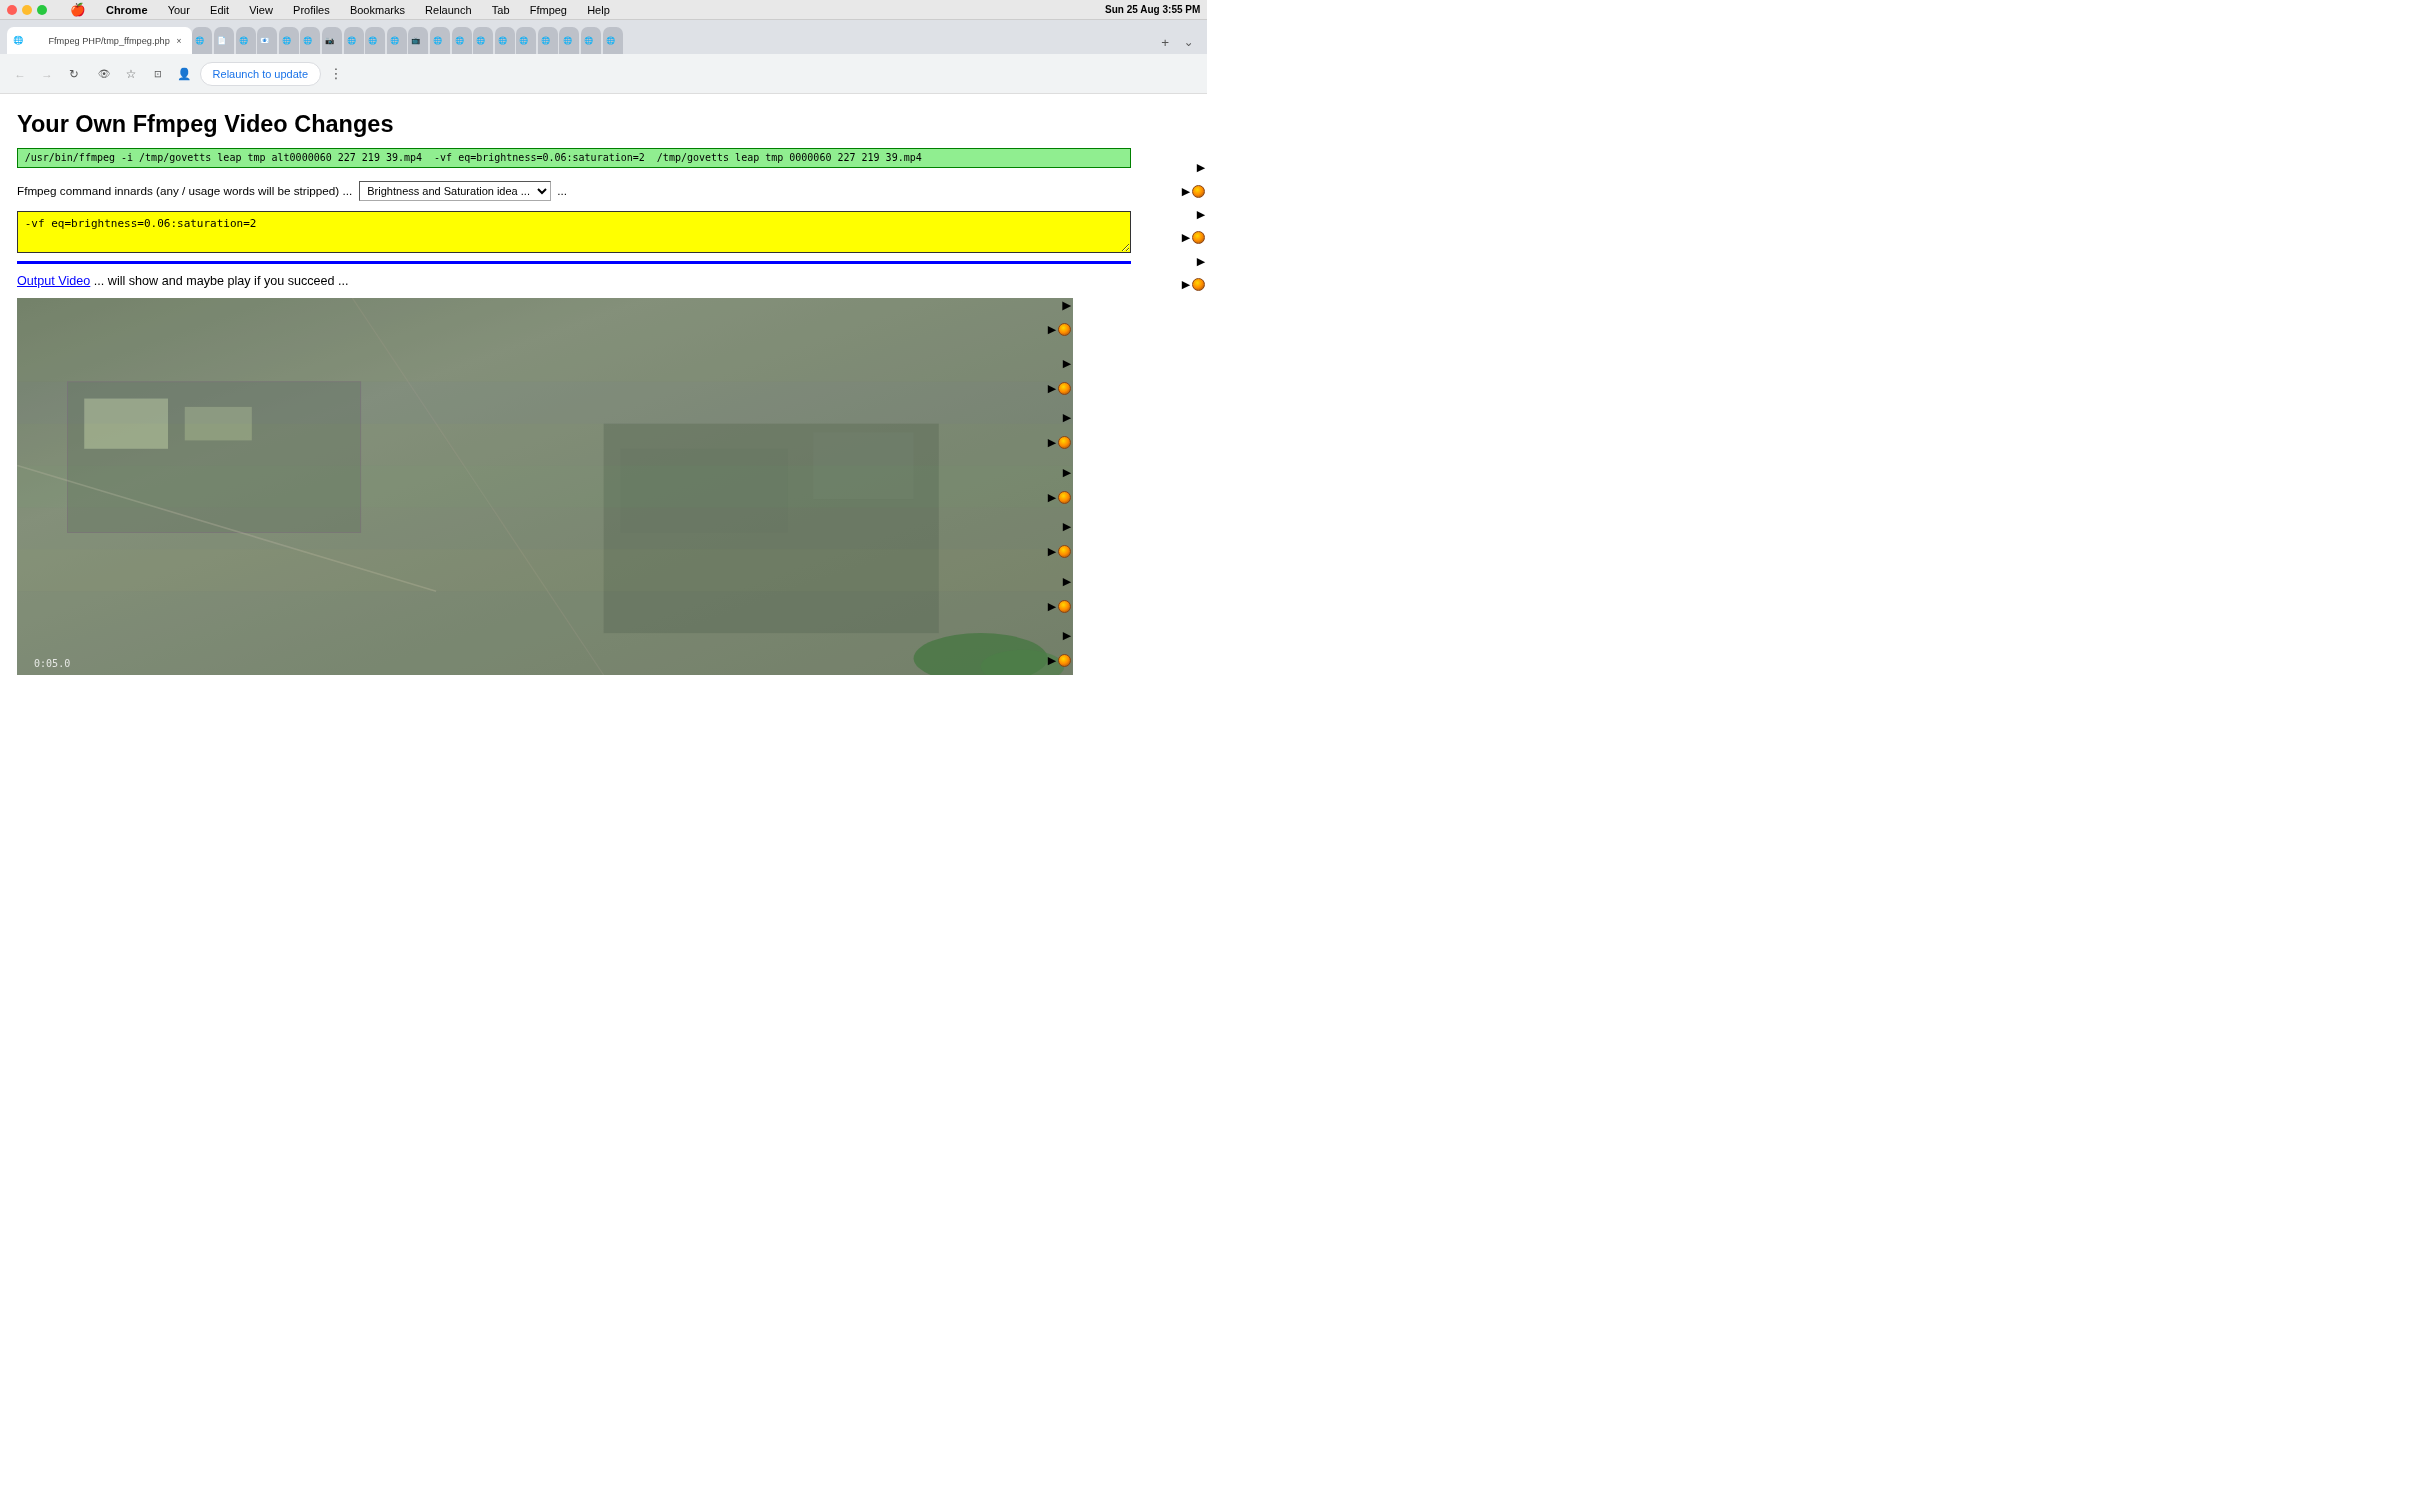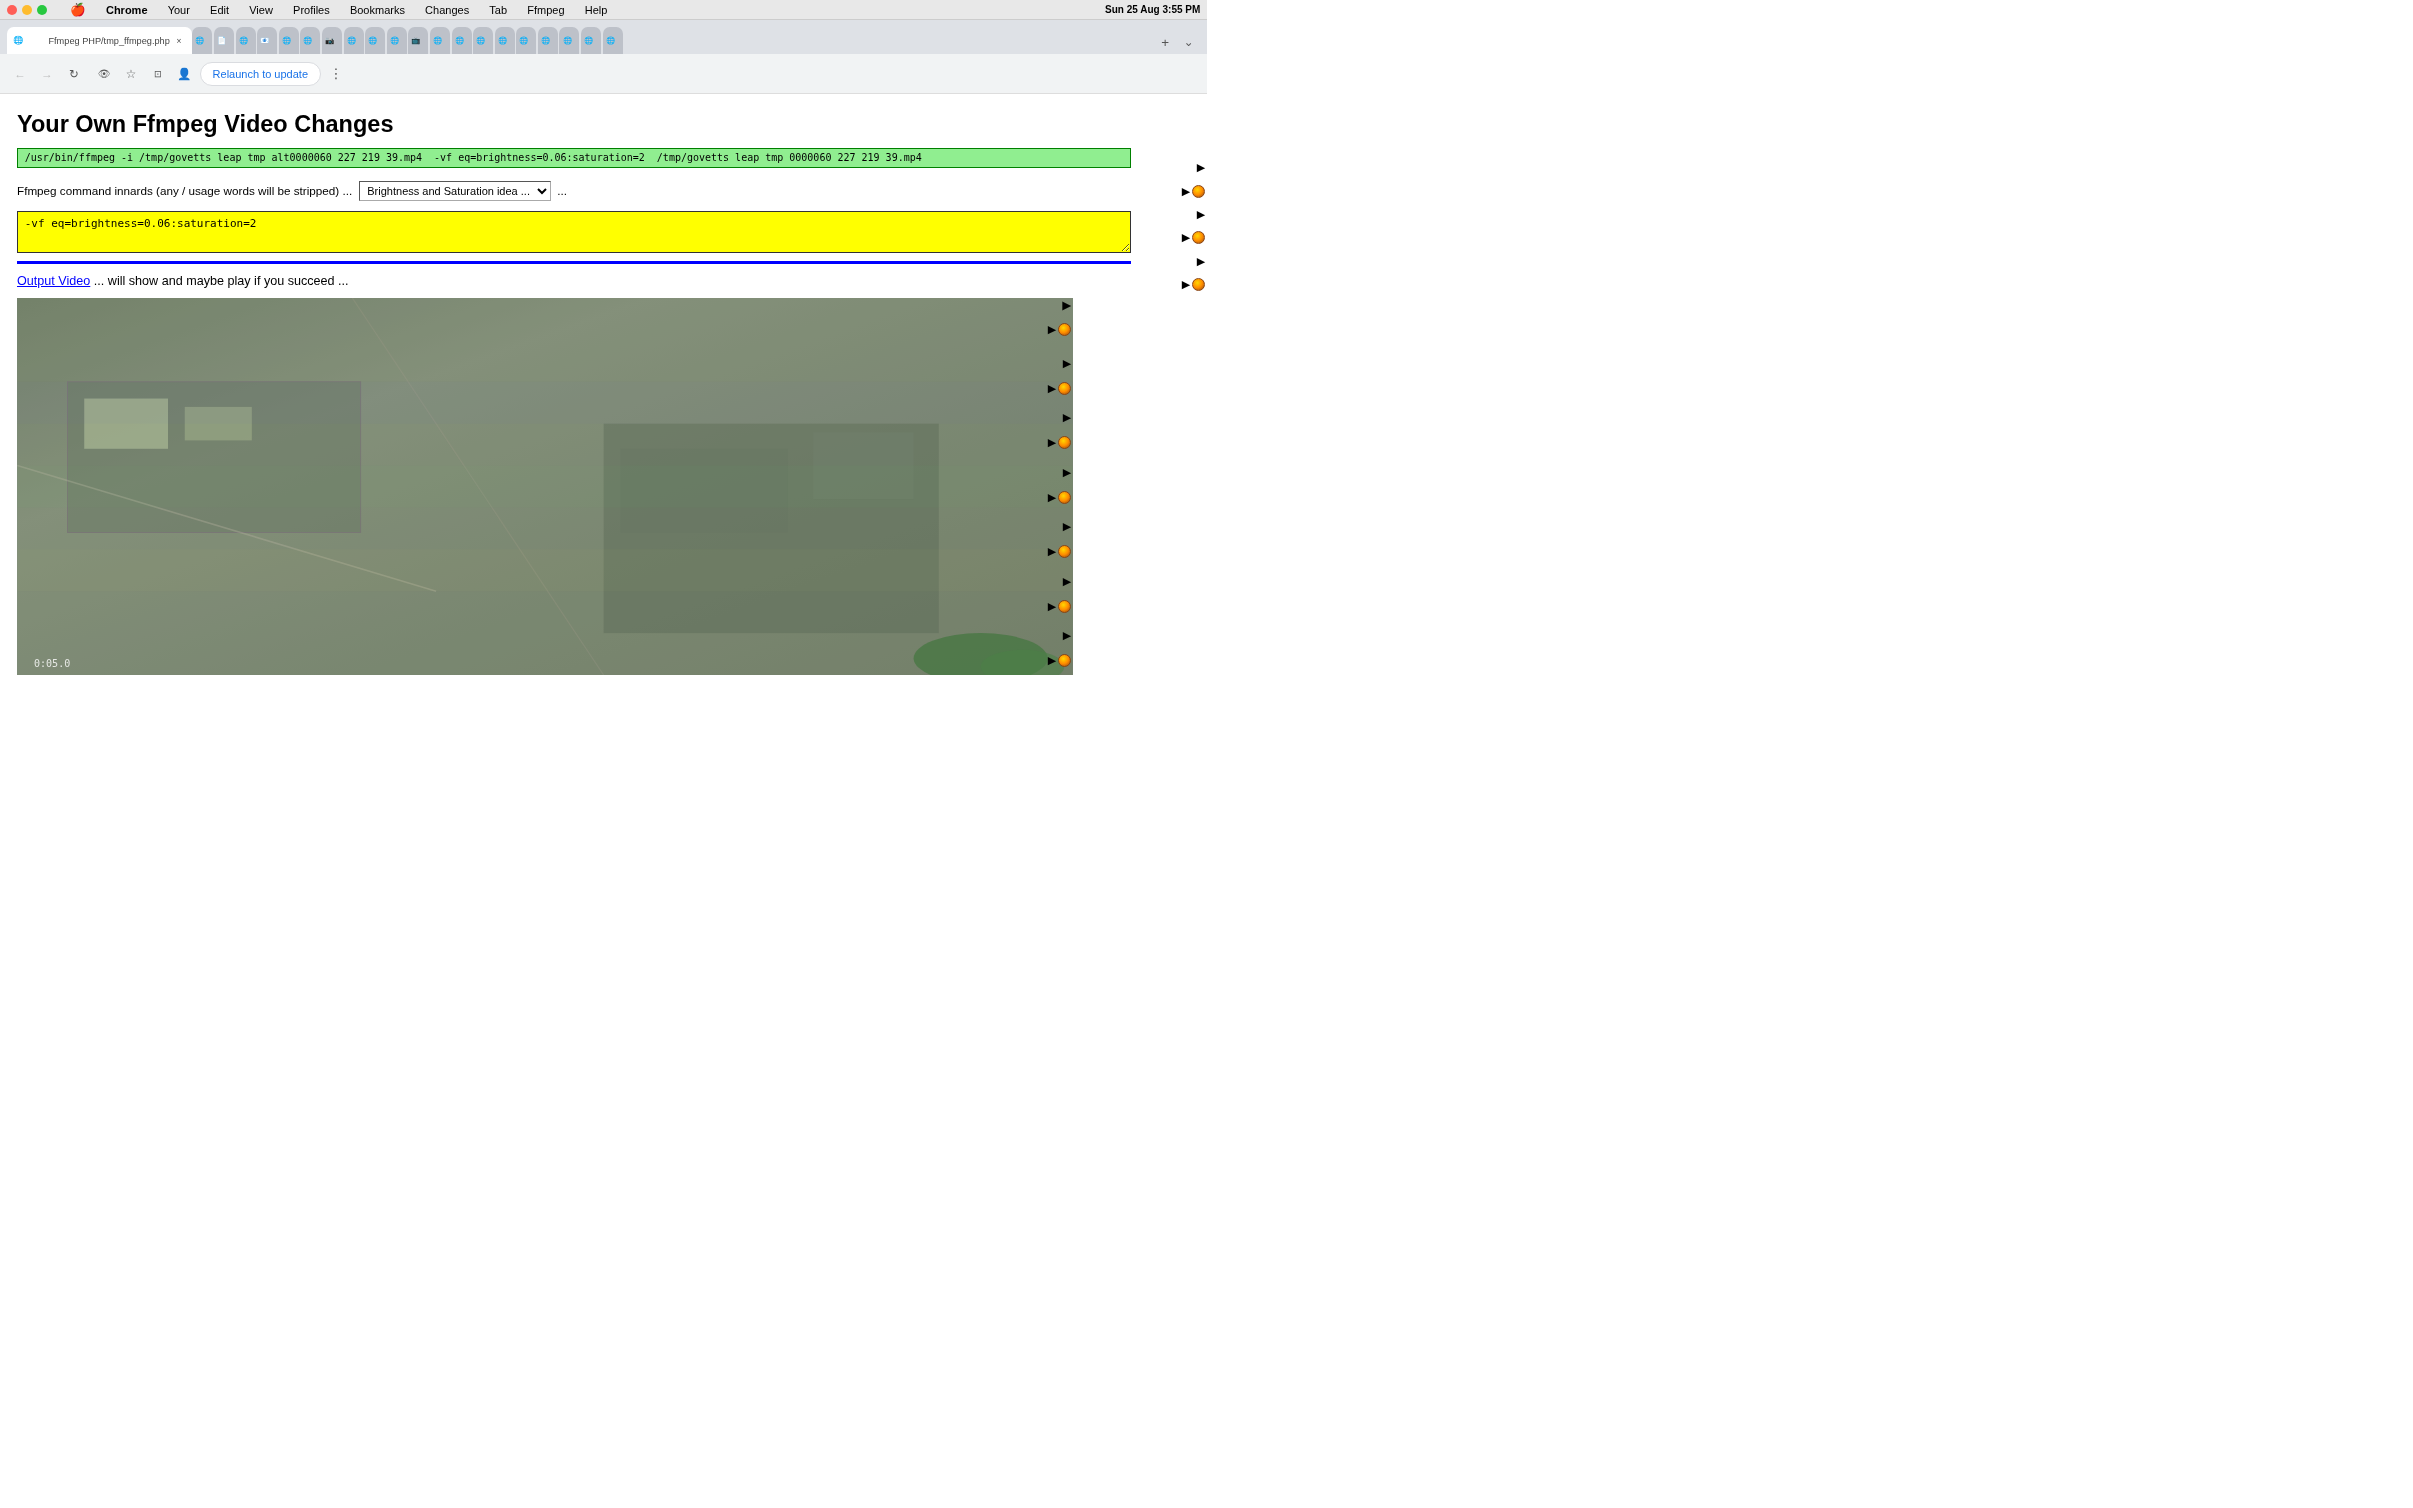--- a/index.html
+++ b/index.html
@@ -377,21 +377,21 @@
     <div class="traffic-light yellow"></div>
     <div class="traffic-light green"></div>
   </div>
   <span class="menubar-apple">🍎</span>
   <span class="menubar-item bold">Chrome</span>
   <span class="menubar-item">Your</span>
   <span class="menubar-item">Edit</span>
   <span class="menubar-item">View</span>
   <span class="menubar-item">Profiles</span>
   <span class="menubar-item">Bookmarks</span>
-  <span class="menubar-item">Changes</span>
+  <span class="menubar-item">Relaunch</span>
   <span class="menubar-item">Tab</span>
   <span class="menubar-item">Ffmpeg</span>
   <span class="menubar-item">Help</span>
   <div class="menubar-right">
     <span class="menubar-time">Sun 25 Aug  3:55 PM</span>
   </div>
 </div>
 
 <div class="chrome-window">
 

